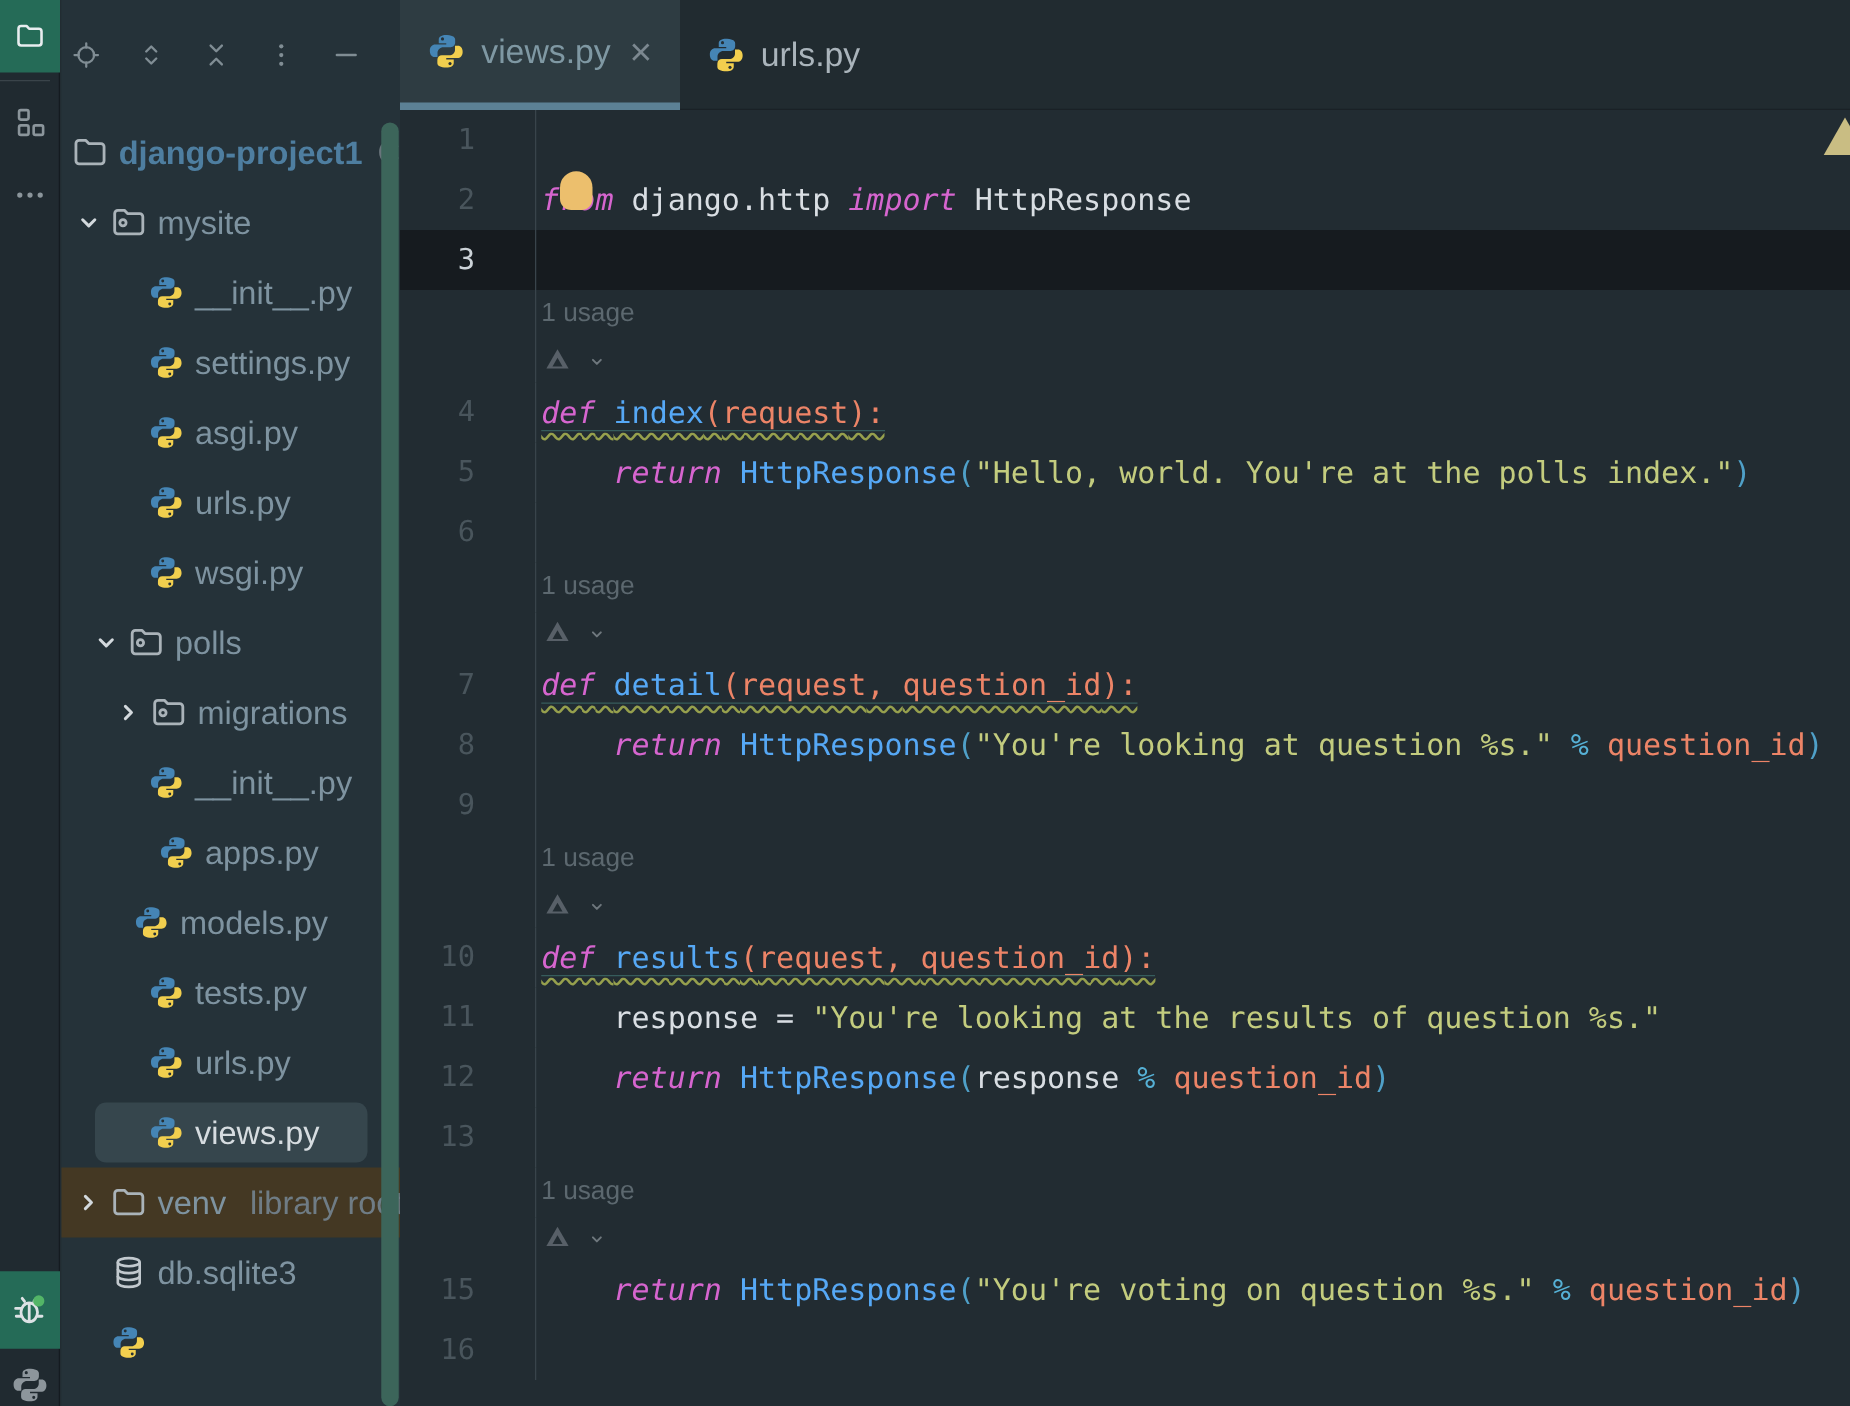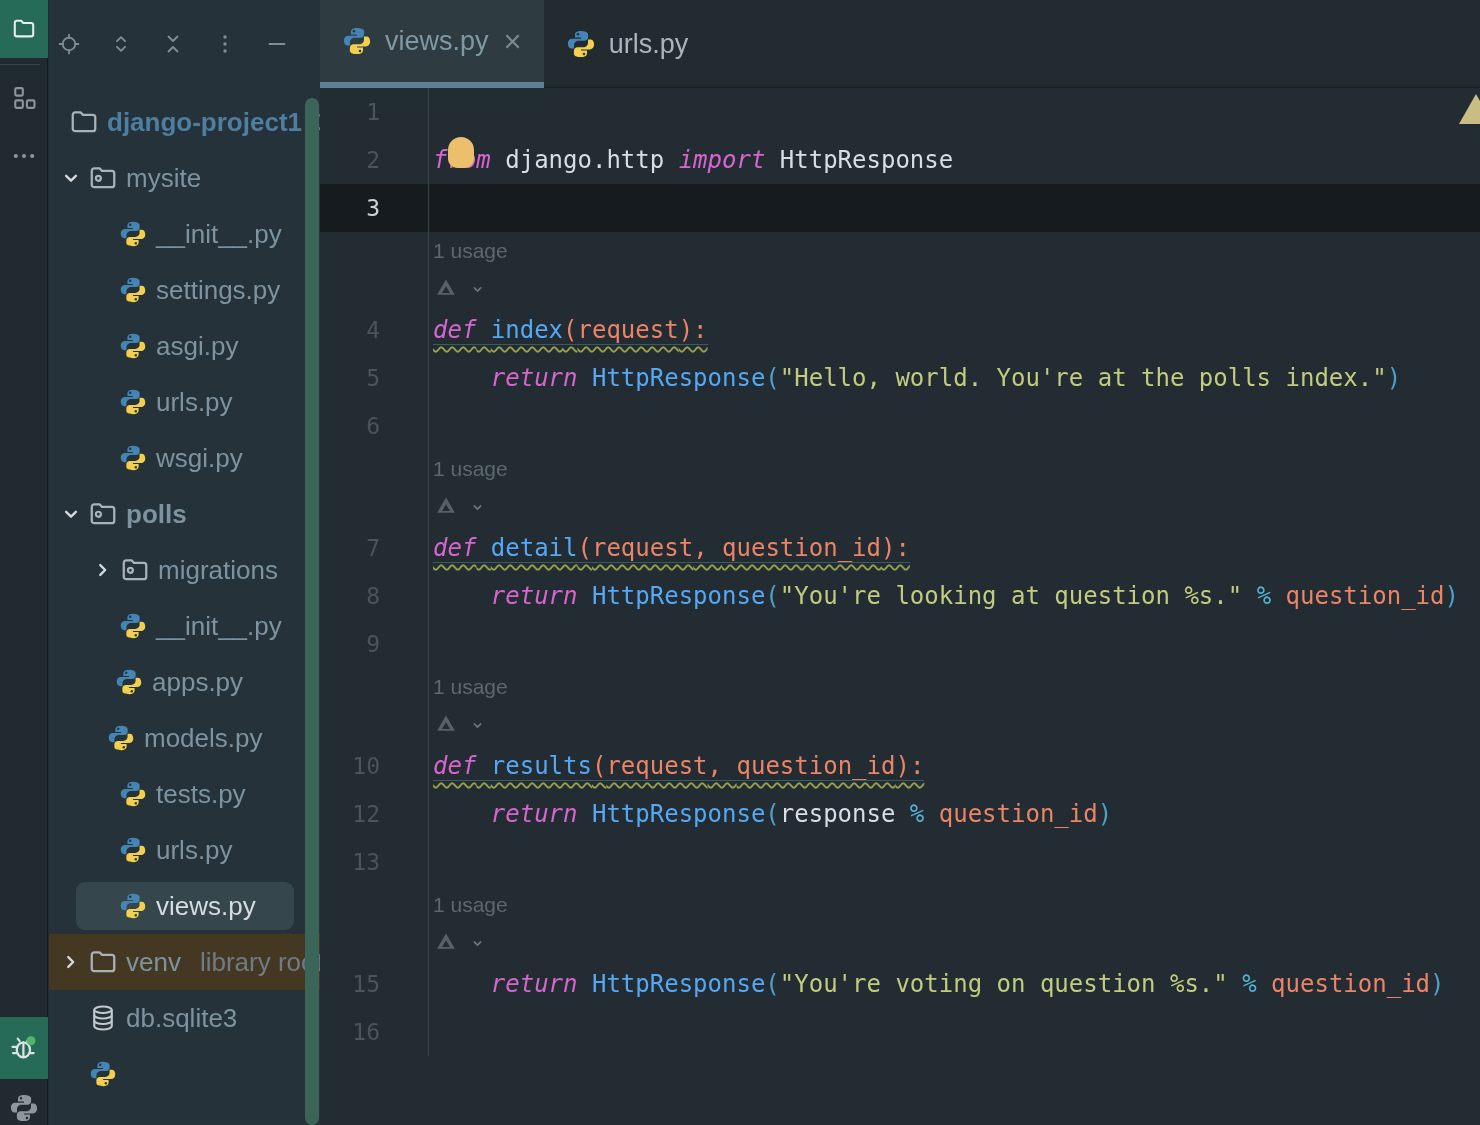--- a/index.html
+++ b/index.html
@@ -149,21 +149,21 @@
             <circle fill="#808d94" cx="12" cy="19" r="1.7"></circle>
           </svg>
         </div>
         <div class="tbtn">
           <svg width="24" height="24" viewBox="0 0 24 24" fill="none">
             <path stroke="#808d94" stroke-width="2" stroke-linecap="round" d="M4.5 12h15"></path>
           </svg>
         </div>
       </div>
     <div class="tree" id="tree">
-        <div class="trow root" style="padding-left: 19px; text-align: center;">
+        <div class="trow root" style="padding-left: 7px; text-align: center;">
           <span class="ticon">
             <svg width="30" height="30" viewBox="0 0 24 24" fill="none">
               <path stroke="#aab3b9" stroke-width="1.8" stroke-linejoin="round" d="M3 6.2C3 5.1 3.9 4.2 5 4.2h4.2l2 2.1H19c1.1 0 2 .9 2 2v9c0 1.1-.9 2-2 2H5c-1.1 0-2-.9-2-2V6.2z"></path>
             </svg>
           </span>
           <span class="tlabel">django-project1</span>
           <span class="tpath">C:\Us</span>
         </div>
         <div class="trow" style="padding-left: 6px;">
           <span class="chev">
@@ -227,21 +227,21 @@
           <span class="ticon">
             <svg width="28" height="28" viewBox="0 0 24 24" fill="none">
               <path fill="#4585b5" d="M11.9 1.6c-2.7 0-4.7 1-4.7 2.9v2.3H12v.9H4.9c-1.9 0-3.4 1.5-3.4 3.9 0 2.5 1.2 4 3 4h1.9V13c0-2 1.7-3.6 3.7-3.6h4.7c1.6 0 2.9-1.3 2.9-3V4.5c0-1.8-2-2.9-6.8-2.9z"></path>
      <circle fill="#253036" cx="9.6" cy="4.1" r="1"></circle>
      <path fill="#f2cf4e" d="M12.1 22.4c2.7 0 4.7-1 4.7-2.9v-2.3H12v-.9h7.1c1.9 0 3.4-1.5 3.4-3.9 0-2.5-1.2-4-3-4h-1.9V11c0 2-1.7 3.6-3.7 3.6H9.2c-1.6 0-2.9 1.3-2.9 3v1.9c0 1.8 2 2.9 5.8 2.9z"></path>
      <circle fill="#253036" cx="14.4" cy="19.9" r="1"></circle>
             </svg>
           </span>
           <span class="tlabel">wsgi.py</span>
         </div>
-        <div class="trow" style="padding-left: 6px; font-weight: bold;">
+        <div class="trow" style="padding-left: 20px;">
           <span class="chev">
             <svg width="26" height="26" viewBox="0 0 24 24" fill="none">
               <path stroke="#d3d9dd" stroke-width="2.2" stroke-linecap="round" stroke-linejoin="round" d="M7.5 10 12 14.5 16.5 10"></path>
             </svg>
           </span>
           <span class="ticon">
             <svg width="30" height="30" viewBox="0 0 24 24" fill="none">
               <path stroke="#aab3b9" stroke-width="1.8" stroke-linejoin="round" d="M3 6.2C3 5.1 3.9 4.2 5 4.2h4.2l2 2.1H19c1.1 0 2 .9 2 2v9c0 1.1-.9 2-2 2H5c-1.1 0-2-.9-2-2V6.2z"></path>
      <circle stroke="#aab3b9" stroke-width="1.8" cx="8.3" cy="12.2" r="2"></circle>
             </svg>
@@ -266,21 +266,21 @@
           <span class="ticon">
             <svg width="28" height="28" viewBox="0 0 24 24" fill="none">
               <path fill="#4585b5" d="M11.9 1.6c-2.7 0-4.7 1-4.7 2.9v2.3H12v.9H4.9c-1.9 0-3.4 1.5-3.4 3.9 0 2.5 1.2 4 3 4h1.9V13c0-2 1.7-3.6 3.7-3.6h4.7c1.6 0 2.9-1.3 2.9-3V4.5c0-1.8-2-2.9-6.8-2.9z"></path>
      <circle fill="#253036" cx="9.6" cy="4.1" r="1"></circle>
      <path fill="#f2cf4e" d="M12.1 22.4c2.7 0 4.7-1 4.7-2.9v-2.3H12v-.9h7.1c1.9 0 3.4-1.5 3.4-3.9 0-2.5-1.2-4-3-4h-1.9V11c0 2-1.7 3.6-3.7 3.6H9.2c-1.6 0-2.9 1.3-2.9 3v1.9c0 1.8 2 2.9 5.8 2.9z"></path>
      <circle fill="#253036" cx="14.4" cy="19.9" r="1"></circle>
             </svg>
           </span>
           <span class="tlabel">__init__.py</span>
         </div>
-        <div class="trow" style="padding-left: 64px;">
+        <div class="trow" style="padding-left: 64px; margin-left: 12px;">
           <span class="ticon">
             <svg width="28" height="28" viewBox="0 0 24 24" fill="none">
               <path fill="#4585b5" d="M11.9 1.6c-2.7 0-4.7 1-4.7 2.9v2.3H12v.9H4.9c-1.9 0-3.4 1.5-3.4 3.9 0 2.5 1.2 4 3 4h1.9V13c0-2 1.7-3.6 3.7-3.6h4.7c1.6 0 2.9-1.3 2.9-3V4.5c0-1.8-2-2.9-6.8-2.9z"></path>
      <circle fill="#253036" cx="9.6" cy="4.1" r="1"></circle>
      <path fill="#f2cf4e" d="M12.1 22.4c2.7 0 4.7-1 4.7-2.9v-2.3H12v-.9h7.1c1.9 0 3.4-1.5 3.4-3.9 0-2.5-1.2-4-3-4h-1.9V11c0 2-1.7 3.6-3.7 3.6H9.2c-1.6 0-2.9 1.3-2.9 3v1.9c0 1.8 2 2.9 5.8 2.9z"></path>
      <circle fill="#253036" cx="14.4" cy="19.9" r="1"></circle>
             </svg>
           </span>
           <span class="tlabel">apps.py</span>
         </div>
@@ -467,20 +467,24 @@
      <path d="M12 9.4 15.7 15.8H8.3z" fill="#222c32"></path>
               </svg></span><span style="display: flex;"><svg width="19" height="19" viewBox="0 0 24 24" fill="none">
                 <path stroke="#6e777d" stroke-width="2" stroke-linecap="round" stroke-linejoin="round" d="M8 10l4 4 4-4"></path>
               </svg></span></div>
         </div>
         <div class="row code">
           <div class="gut">10</div>
           <div class="code-cell"><span class="wavy"><span class="s-kw">def</span><span class="s-pl"> </span><span class="s-fn">results</span><span class="s-dp">(</span><span class="s-param">request</span><span class="s-dp">, </span><span class="s-param">question_id</span><span class="s-dp">):</span></span></div>
         </div>
         <div class="row code">
+          <div class="gut">11</div>
+          <div class="code-cell"><span class="s-pl">    </span><span class="s-pl">response</span><span class="s-pl"> = </span><span class="s-str">"You're looking at the results of question %s."</span></div>
+        </div>
+        <div class="row code">
           <div class="gut">12</div>
           <div class="code-cell"><span class="s-pl">    </span><span class="s-kw">return</span><span class="s-pl"> </span><span class="s-call">HttpResponse</span><span class="s-cp">(</span><span class="s-pl">response</span><span class="s-pl"> </span><span class="s-op">%</span><span class="s-pl"> </span><span class="s-param">question_id</span><span class="s-cp">)</span></div>
         </div>
         <div class="row code">
           <div class="gut">13</div>
           <div class="code-cell"></div>
         </div>
         <div class="row usage">
           <div class="gut"></div>
           <div class="code-cell">1 usage</div>

